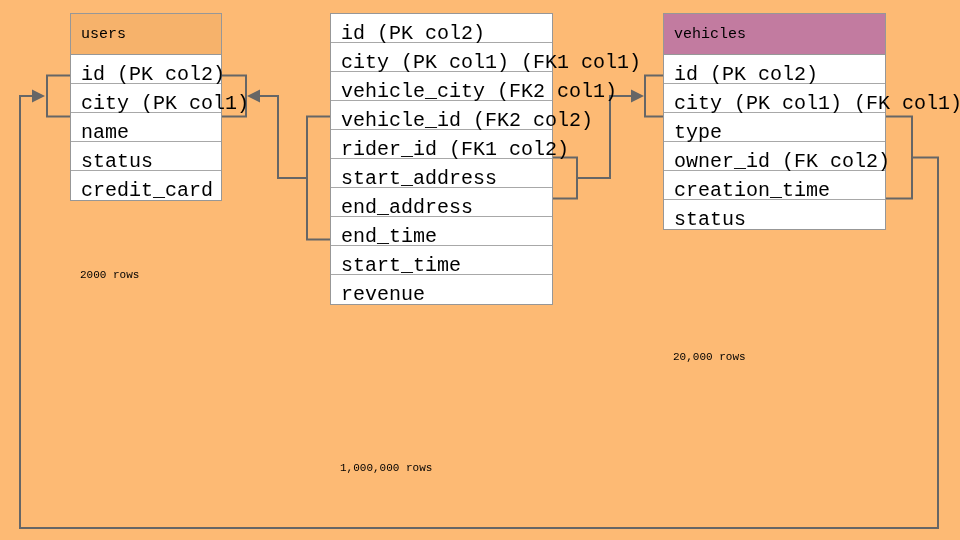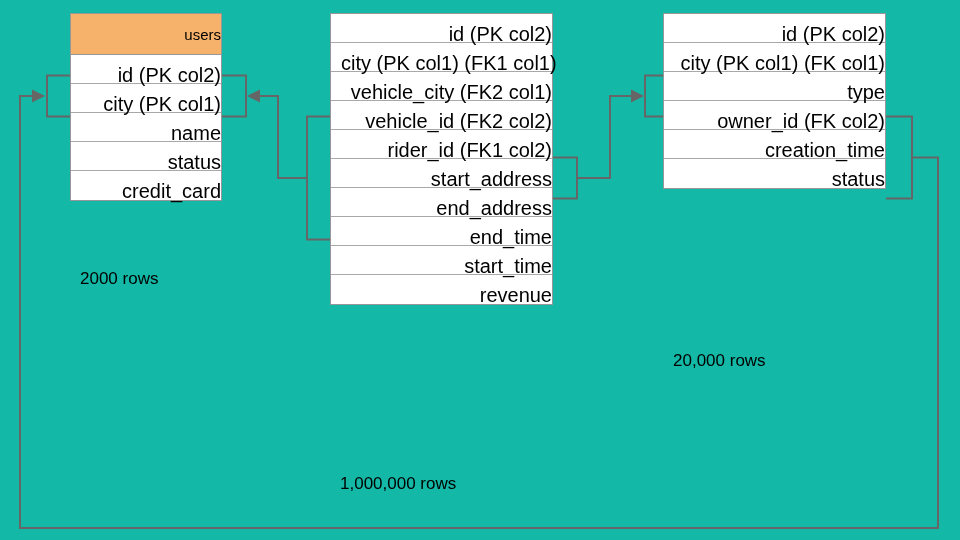--- a/index.html
+++ b/index.html
@@ -1,24 +1,23 @@
 <!DOCTYPE html>
 <html><head>
 <meta charset="utf-8">
 <style>
   * { margin: 0; padding: 0; box-sizing: border-box; }
   html, body { background: #ffffff; }
   .canvas {
     position: relative;
     width: 960px;
     height: 540px;
-    background: #14b8a6;
-    font-family: Liberation Sans, sans-serif;
+    background: #fdba74;
+    font-family: Liberation Mono, monospace;
     overflow: hidden;
-    text-align: right;
   }
   .connector-svg {
     position: absolute;
     left: 0; top: 0;
     width: 960px; height: 540px;
     z-index: 0;
   }
   .db-table {
     position: absolute;
     z-index: 1;
@@ -43,21 +42,21 @@
     font-size: 20px;
     color: #000000;
     background: #ffffff;
     border-bottom: 1px solid #a8a8a8;
     white-space: nowrap;
   }
   .trow:last-child { border-bottom: none; }
   .rowcount {
     position: absolute;
     z-index: 1;
-    font-size: 17px;
+    font-size: 11px;
     color: #000000;
     white-space: nowrap;
   }
   path.conn { stroke: #666666; stroke-width: 2; fill: none; }
   polygon.arrow { fill: #666666; stroke: none; }
 </style>
 </head>
 <body>
 
 <div class="canvas">
@@ -95,23 +94,24 @@
     <div class="trow">city (PK col1) (FK1 col1)</div>
     <div class="trow">vehicle_city (FK2 col1)</div>
     <div class="trow">vehicle_id (FK2 col2)</div>
     <div class="trow">rider_id (FK1 col2)</div>
     <div class="trow">start_address</div>
     <div class="trow">end_address</div>
     <div class="trow">end_time</div>
     <div class="trow">start_time</div>
     <div class="trow">revenue</div>
   </div>
-  <div class="rowcount" style="left:340px; top:474px;">1,000,000 rows</div>
+  <div class="rowcount" style="left:340px; top:462px;">1,000,000 rows</div>
 
   <div class="db-table t-vehicles" style="left:663px; top:13px; width:223px;">
+    <div class="thead">vehicles</div>
     <div class="trow">id (PK col2)</div>
     <div class="trow">city (PK col1) (FK col1)</div>
     <div class="trow">type</div>
     <div class="trow">owner_id (FK col2)</div>
     <div class="trow">creation_time</div>
     <div class="trow">status</div>
   </div>
   <div class="rowcount" style="left:673px; top:351px;">20,000 rows</div>
 
 </div>

